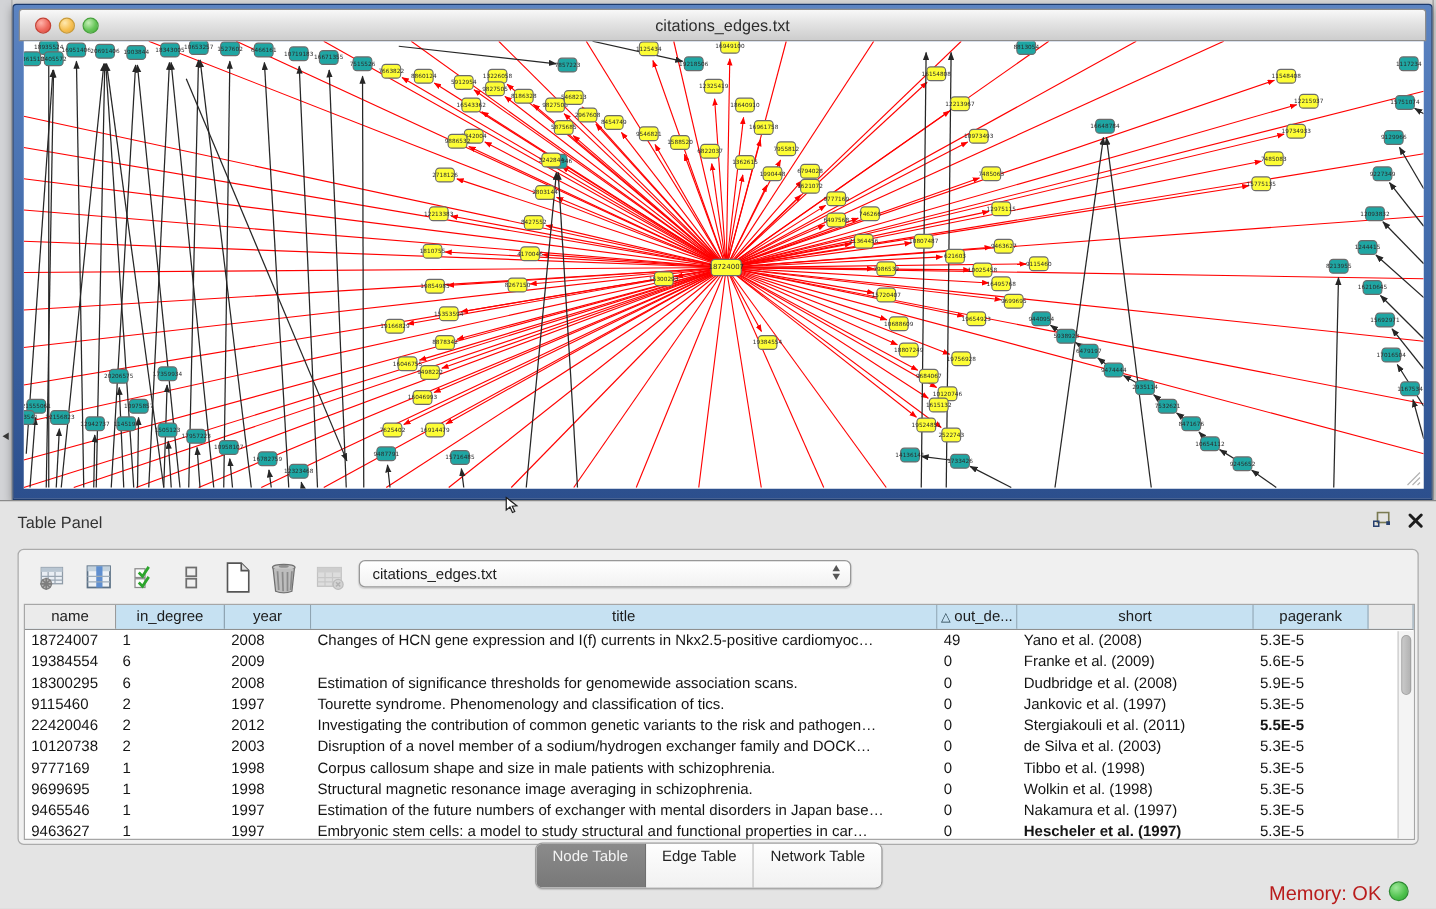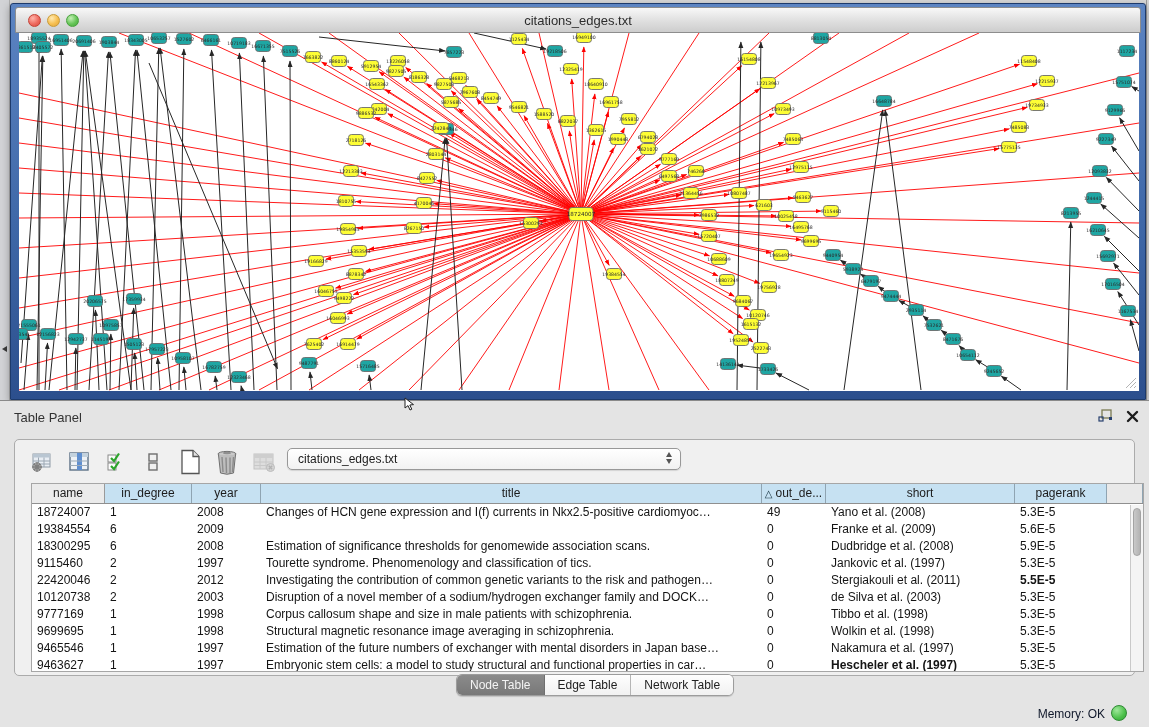--- a/index.html
+++ b/index.html
@@ -37,38 +37,38 @@
   .toolbar { position:absolute; left:14px; top:6px; height:32px; display:flex; align-items:center; gap:11px; }
   .tbtn { width:26px; height:26px; display:flex; align-items:center; justify-content:center; }
   .fx { font-family:"Liberation Serif", serif; font-style:italic; font-weight:bold; font-size:14px; color:#222; }
   .dropdown { position:absolute; left:272px; top:8px; width:394px; height:22px; background:linear-gradient(#ffffff,#f2f2f2);
     border:1px solid #989898; border-radius:5px; font-size:12px; color:#1c1c1c; line-height:20px; padding-left:10px; box-shadow:0 1px 1px rgba(0,0,0,.12); }
   .dd-arrows { position:absolute; right:8px; top:3px; display:flex; flex-direction:column; gap:2px; }
   .dd-arrows i { width:0; height:0; border-left:3.5px solid transparent; border-right:3.5px solid transparent; display:block; }
   .dd-up { border-bottom:5px solid #555; }
   .dd-down { border-top:5px solid #555; }
 
-  .tablewrap { position:absolute; left:16px; top:43px; width:1113px; height:189px; background:#ffffff; border:1px solid #a6a6a6; overflow:hidden; }
+  .tablewrap { position:absolute; left:4px; top:43px; width:1113px; height:189px; background:#ffffff; border:1px solid #a6a6a6; overflow:hidden; }
   .thead { display:flex; height:20px; background:#c6e1f2; border-bottom:1px solid #8f8f8f; }
   .th { font-size:12px; color:#1c1c1c; text-align:center; line-height:19px; border-right:1px solid #8fa4b2;
     overflow:hidden; white-space:nowrap; background:#c6e1f2; }
   .th.gray { background:#ebebeb; border-right:1px solid #9a9a9a; }
   .tr { display:flex; height:17px; }
   .td { font-size:12px; color:#141414; line-height:17px; padding-left:5px; overflow:hidden; white-space:nowrap; }
   .sort-tri { font-size:10px; margin-right:3px; color:#16323f; }
   .vscroll { position:absolute; right:0; top:21px; bottom:0; width:13px; background:#f4f4f4; border-left:1px solid #c9c9c9; }
   .vthumb { position:absolute; left:2px; top:3px; width:8px; height:48px; background:linear-gradient(90deg,#c9c9c9,#b3b3b3); border-radius:5px; border:1px solid #a3a3a3; }
 
-  .tabs { position:absolute; left:428px; top:273px; height:22px; display:flex; border:1px solid #9c9c9c; border-radius:6px; overflow:hidden; background:#fdfdfd; box-shadow:0 1px 1px rgba(0,0,0,.15);margin-left:28px; }
+  .tabs { position:absolute; left:428px; top:273px; height:37px; display:flex; border:1px solid #9c9c9c; border-radius:6px; overflow:hidden; background:#fdfdfd; box-shadow:0 1px 1px rgba(0,0,0,.15); }
   .tab { font-size:12px; color:#222; padding:0 13px; line-height:21px; border-right:1px solid #b5b5b5; background:linear-gradient(#fefefe,#f1f1f1); }
   .tab:last-child { border-right:none;text-align:center; }
   .tab.sel { background:linear-gradient(#8b8b8b,#787878); color:#f4f4f4; border-right:1px solid #6f6f6f; }
 
   .statusbar { position:absolute; left:0; bottom:4px; width:1149px; height:18px; }
-  .mem-label { position:absolute; right:44px; top:2px; font-size:12px; color:#0f172a; }
+  .mem-label { position:absolute; right:44px; top:2px; font-size:16px; color:#b91c1c; }
   .mem-dot { position:absolute; right:22px; top:0; width:16px; height:16px; border-radius:50%;
     background:radial-gradient(circle at 35% 30%, #9fe89b, #4cc04a 60%, #33a33a); border:1px solid #2e8a33; }
 </style>
 </head>
 <body>
 
 <div class="left-sliver">
   <div class="collapse-arrow"></div>
 </div>
 <div class="right-sliver"></div>

